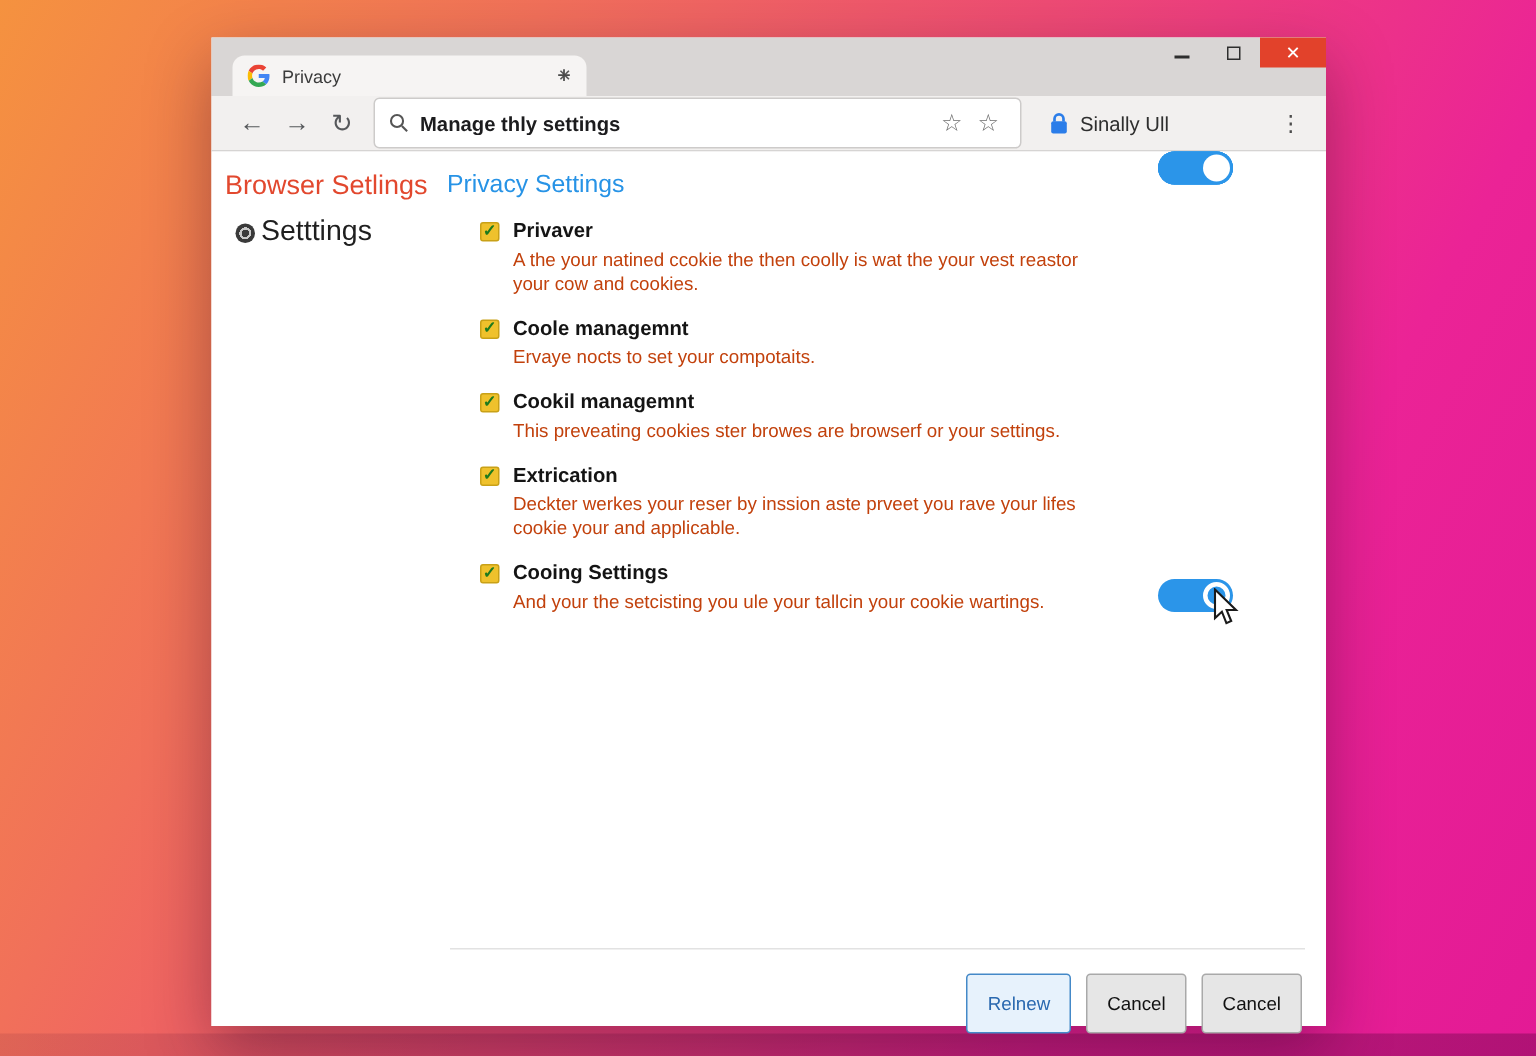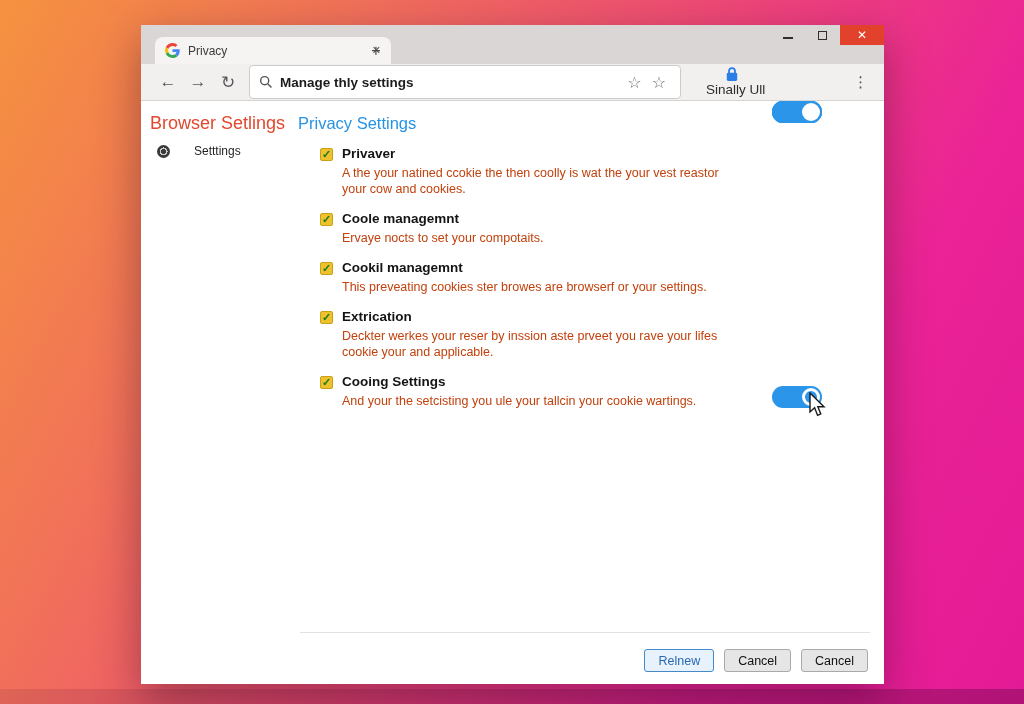--- a/index.html
+++ b/index.html
@@ -37,32 +37,32 @@
   .toolbar { position:absolute; left:0; top:39px; width:100%; height:37px;
     background:#f2f0ef; border-bottom:1px solid #d6d4d3;
     display:flex; align-items:center; padding:0 12px; }
   .nav-ico { font-size:17px; color:#56585b; width:30px; text-align:center; }
   .addr { width:432px; height:34px; margin-left:6px; background:#fff;
     border:1px solid #cdcbca; border-radius:4px; display:flex; align-items:center;
     padding:0 9px; }
   .addr input { border:none; outline:none; flex:1 1 auto; font-family:"Liberation Sans",sans-serif;
     font-size:13.5px; font-weight:bold; color:#1c1c1e; background:transparent; margin-left:7px; }
   .star { font-size:16px; color:#6e6e6e; padding:0 5px; }
-  .site-id { display:flex; align-items:center; margin-left:18px;flex-direction:column; }
+  .site-id { display:flex; align-items:center; margin-left:18px; }
   .site-label { font-size:13.5px; color:#2e2e2e; margin-left:7px; }
   .menu-dots { margin-left:auto; font-size:15px; color:#4c4c4c; padding:0 4px; }
 
   
   .content { position:absolute; left:0; top:76px; width:100%; bottom:0; background:#fff; }
 
   .sidebar-section { position:absolute; left:9px; top:12px; font-size:18px; color:#e2482e; }
   .sidebar-item { position:absolute; left:16px; top:43px; display:flex; align-items:center; }
   .bullet { width:13px; height:13px; border-radius:50%;
     background:radial-gradient(circle,#3c3c3c 0 2.5px,#c9c9c9 2.5px 4px,#3a3a3a 4px 7px); }
-  .sidebar-item-label { font-size:12px; color:#1f1f1f; margin-left:24px; }
+  .sidebar-item-label { font-size:19px; color:#1f1f1f; margin-left:4px; }
 
   .page-title { position:absolute; left:157px; top:13px; font-size:16.5px; color:#2793e6; }
 
   .settings { position:absolute; left:179px; top:45px; width:420px; }
   .setting { display:flex; margin-bottom:14px; }
   .checkbox { width:13px; height:13px; flex:0 0 auto; margin-top:2px;
     background:#efc12c; border:1px solid #c9a117; border-radius:2px;
     font-size:11px; line-height:11px; font-weight:bold; color:#1d7a1d; text-align:center; }
   .setting-text { margin-left:9px; }
   .setting-title { font-size:13.5px; font-weight:bold; color:#141414; margin-bottom:4px; }
@@ -75,21 +75,21 @@
   .knob.ring { background:#2b95e9; border:3.5px solid #fff; }
   .toggle:nth-of-type(1){ top:56px; } .toggle:nth-of-type(2){ top:113px; }
   .toggle:nth-of-type(3){ top:168px; } .toggle:nth-of-type(4){ top:226px; }
   .toggle:nth-of-type(5){ top:285px; }
 
   .cursor { position:absolute; left:667px; top:291px; z-index:5; }
 
   .divider { position:absolute; left:159px; right:14px; top:531px; height:1px; background:#e2e2e2; }
 
   .footer { position:absolute; top:548px; right:16px; display:flex; }
-  .btn { height:23px; padding:0 13px; margin-left:10px; font-size:12.5px;
+  .btn { height:40px; padding:0 13px; margin-left:10px; font-size:12.5px;
     display:flex; align-items:center; border-radius:3px;
     background:#e6e6e6; border:1px solid #a9a9a9; color:#111; }
   .btn.primary { background:#e7f2fc; border:1px solid #4489c8; color:#2a69b0; }
 </style>
 </head>
 <body>
 
 <div class="bottom-band"></div>
 
 <div class="win">

